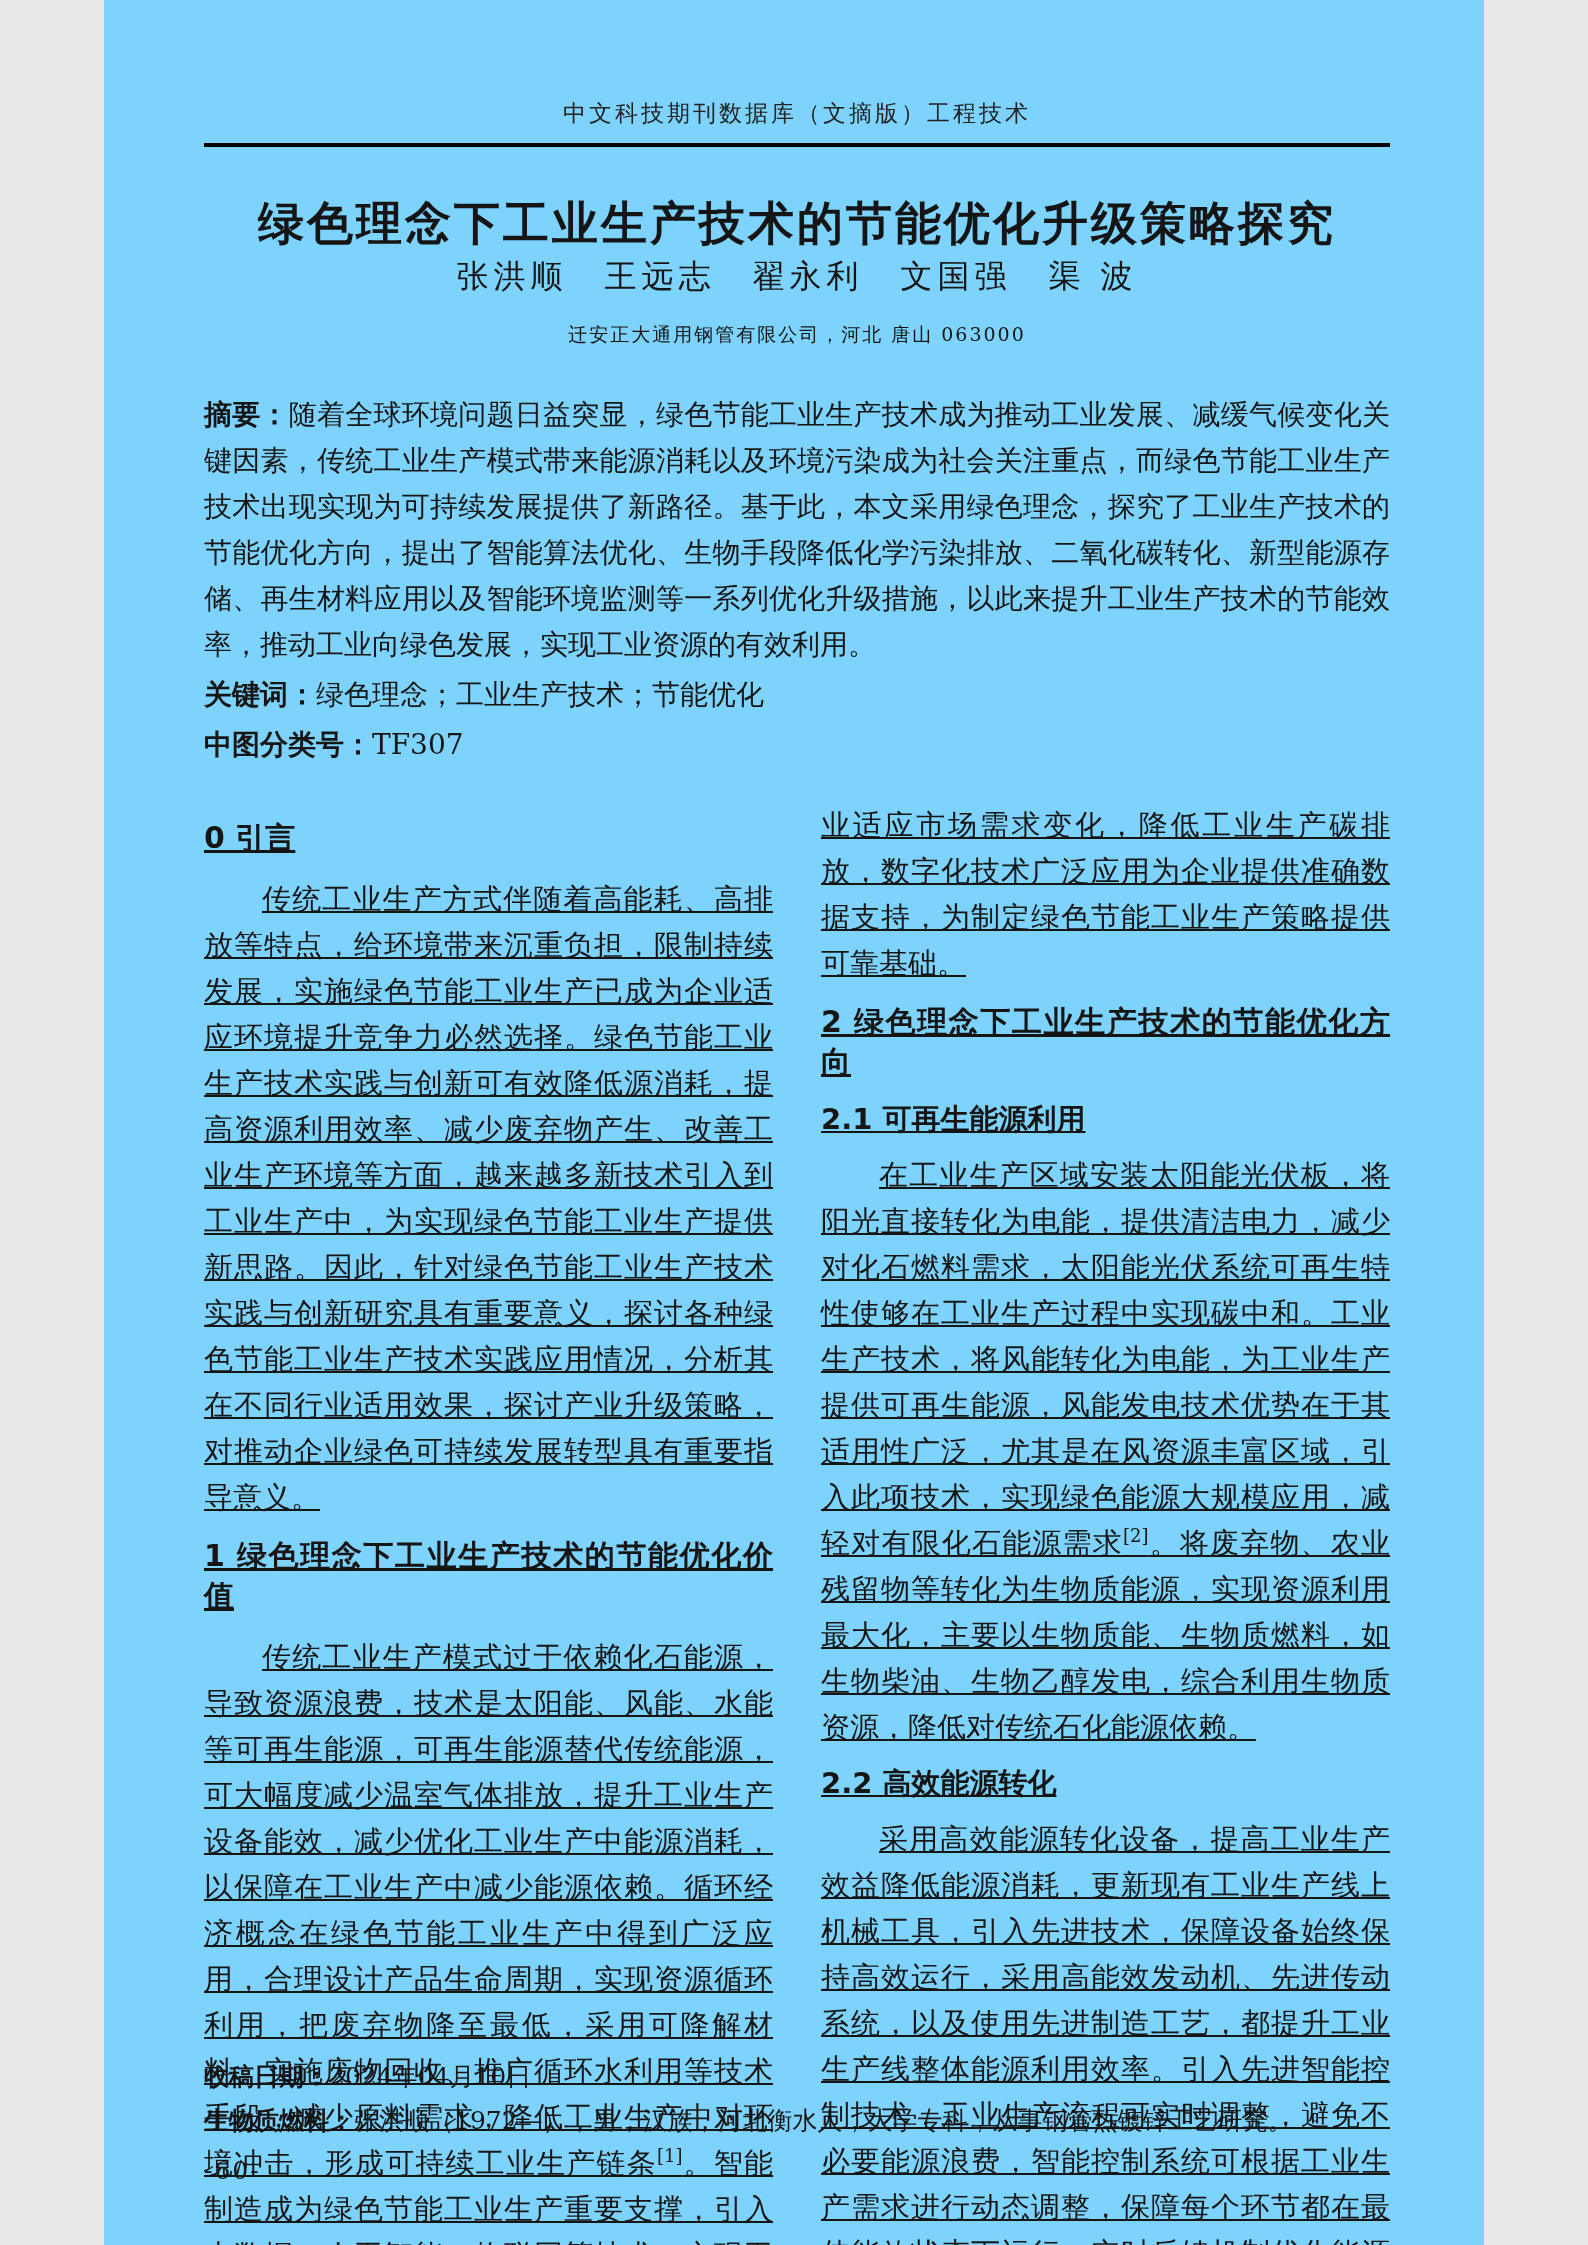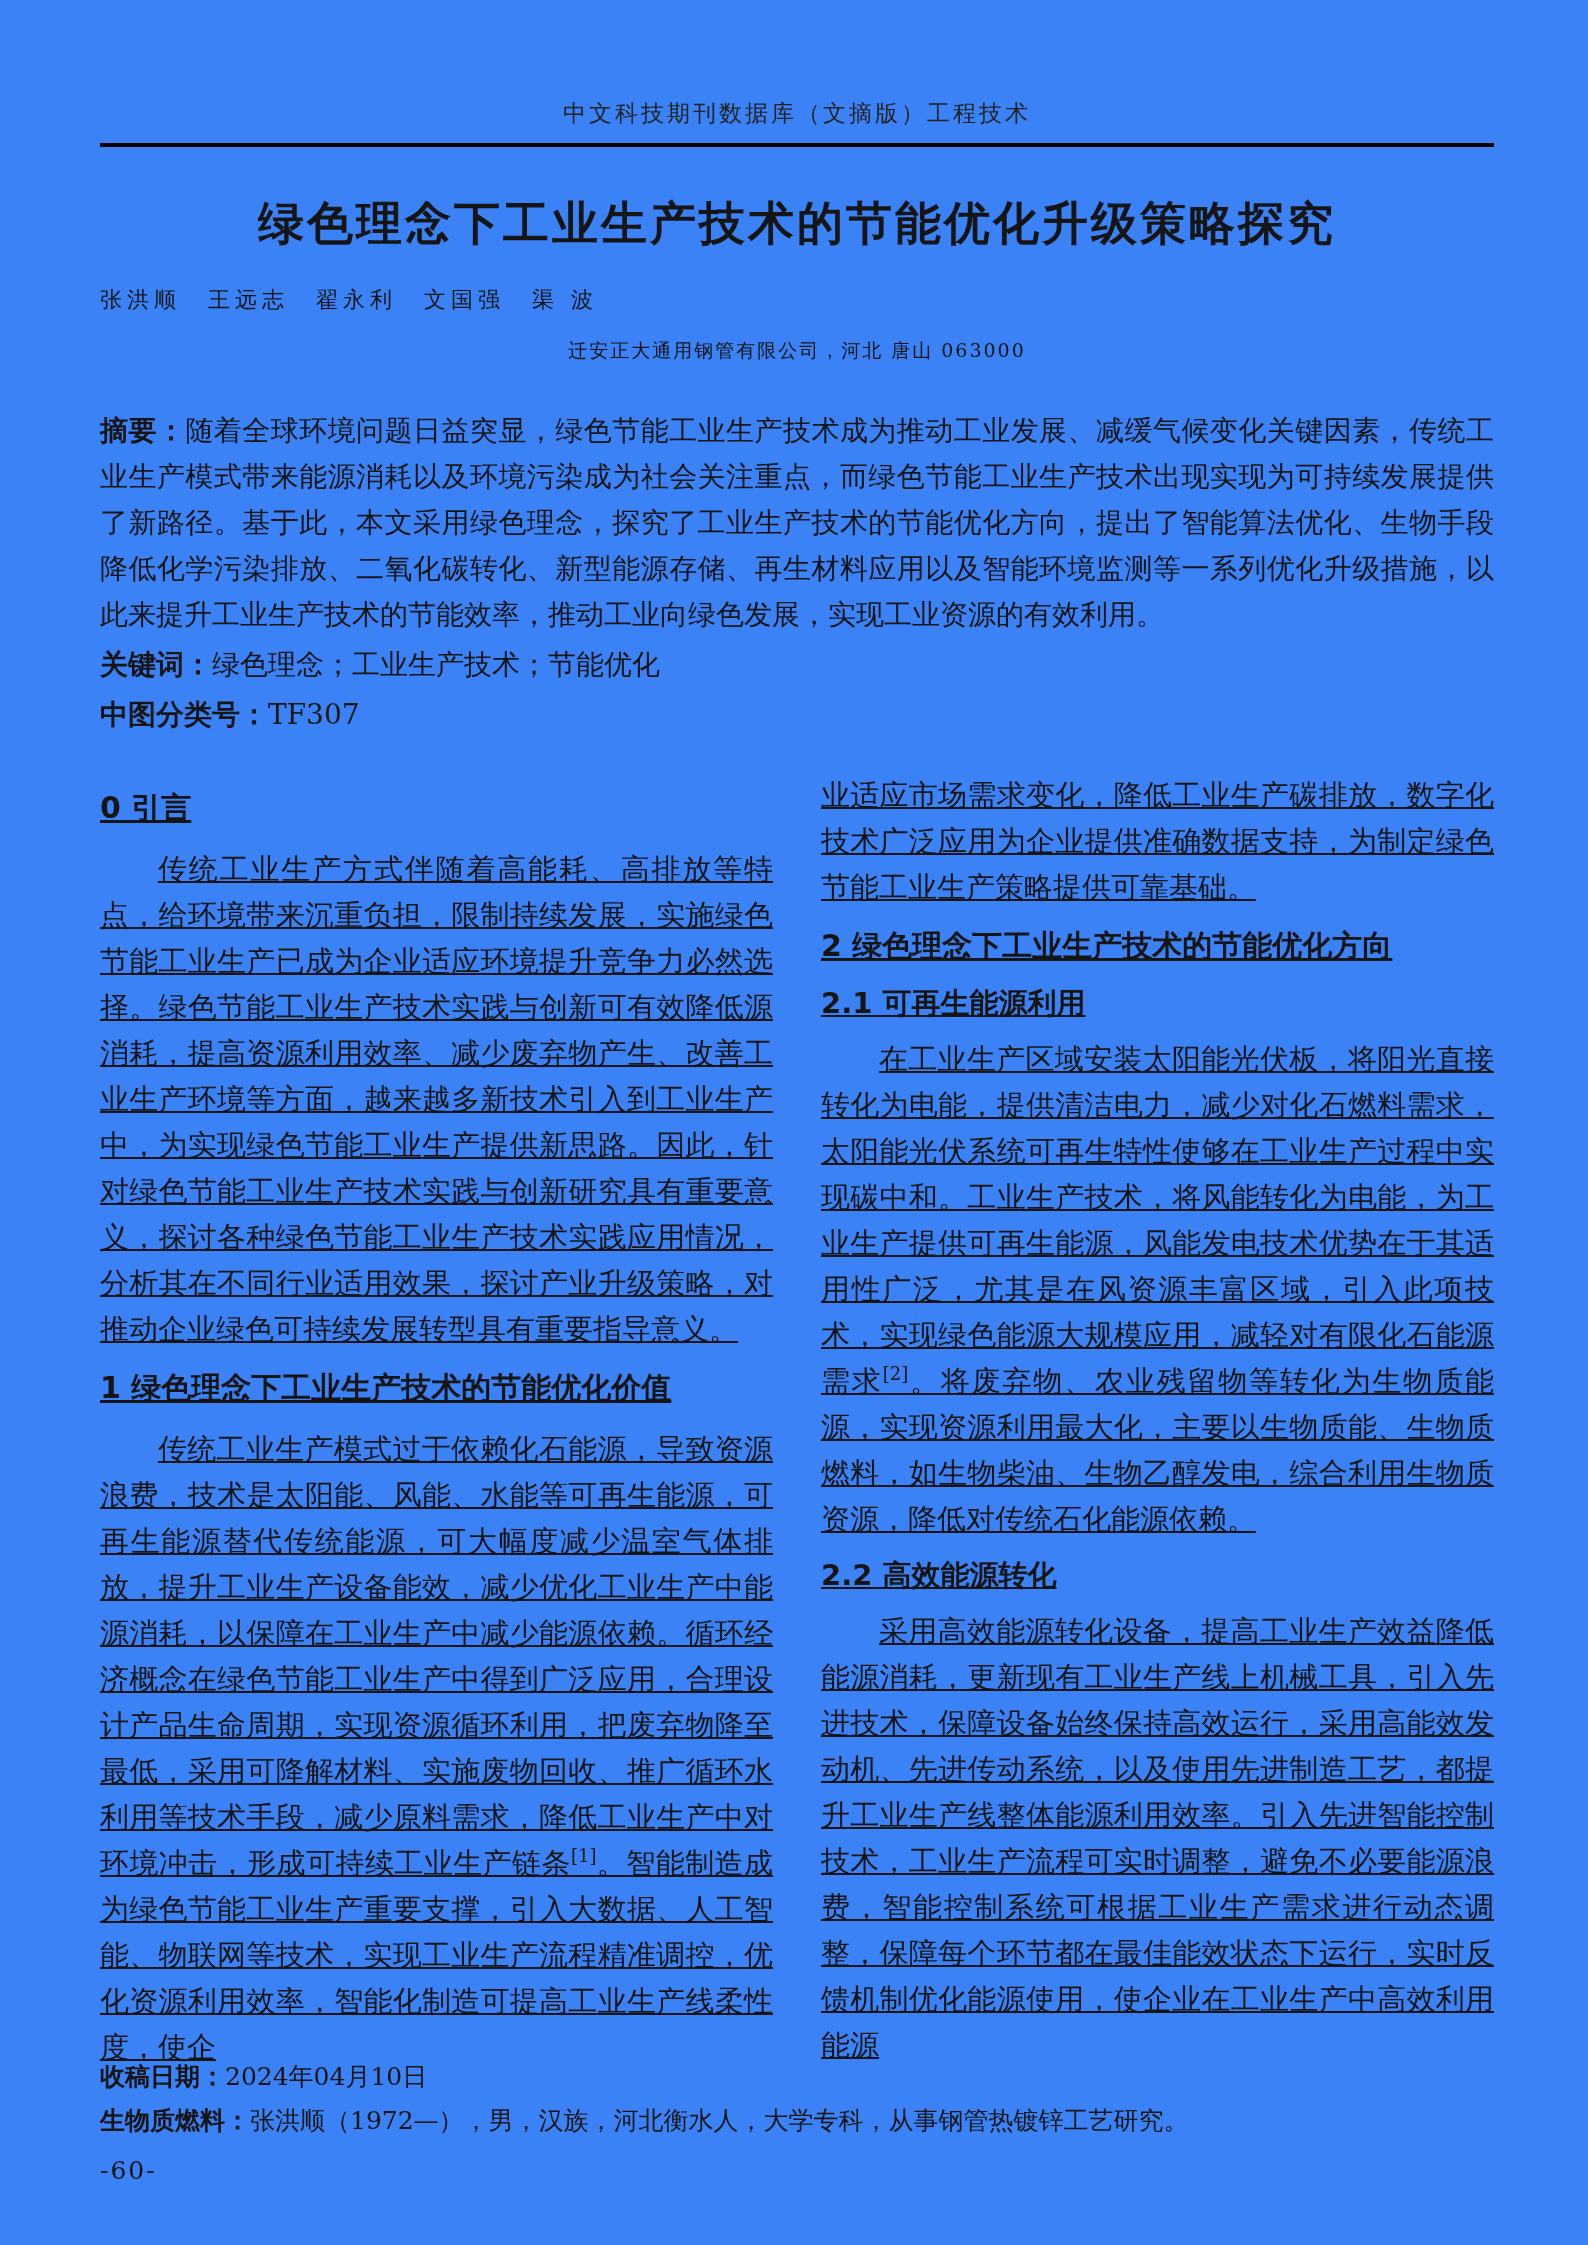--- a/index.html
+++ b/index.html
@@ -1,20 +1,20 @@
 <!DOCTYPE html>
 <html lang="zh"><head>
 <meta charset="utf-8">
 <style>
   html,body { margin:0; padding:0; background:#e8e8e8; }
   .page {
     position:relative;
-    width:1588px; height:2245px;
+    width:1380px; height:2245px;
     margin:0 auto;
-    background:#3b82f6;
+    background:#7dd3fc;
     box-sizing:border-box;
     padding:98px 94px 0 100px;
     color:#151515;
     font-family:"DejaVu Serif","Liberation Serif",serif;
     overflow:hidden;
   }
   .journal-header {
     text-align:center;
     font-size:23px;
     letter-spacing:3px;
@@ -27,23 +27,23 @@
   }
   .article-title {
     text-align:center;
     font-family:"DejaVu Sans","Liberation Sans",sans-serif;
     font-weight:bold;
     font-size:46px;
     letter-spacing:3px;
     margin:46px 0 0 0;
   }
   .authors-line {
-    font-size:22px;
+    text-align:center;
+    font-size:32px;
     letter-spacing:5px;
-    margin-top:30px;
   }
   .affiliation-line {
     text-align:center;
     font-size:19px;
     letter-spacing:2px;
     margin-top:23px;
   }
   .meta-block { margin-top:44px; }
   .meta-line {
     font-size:28px;

